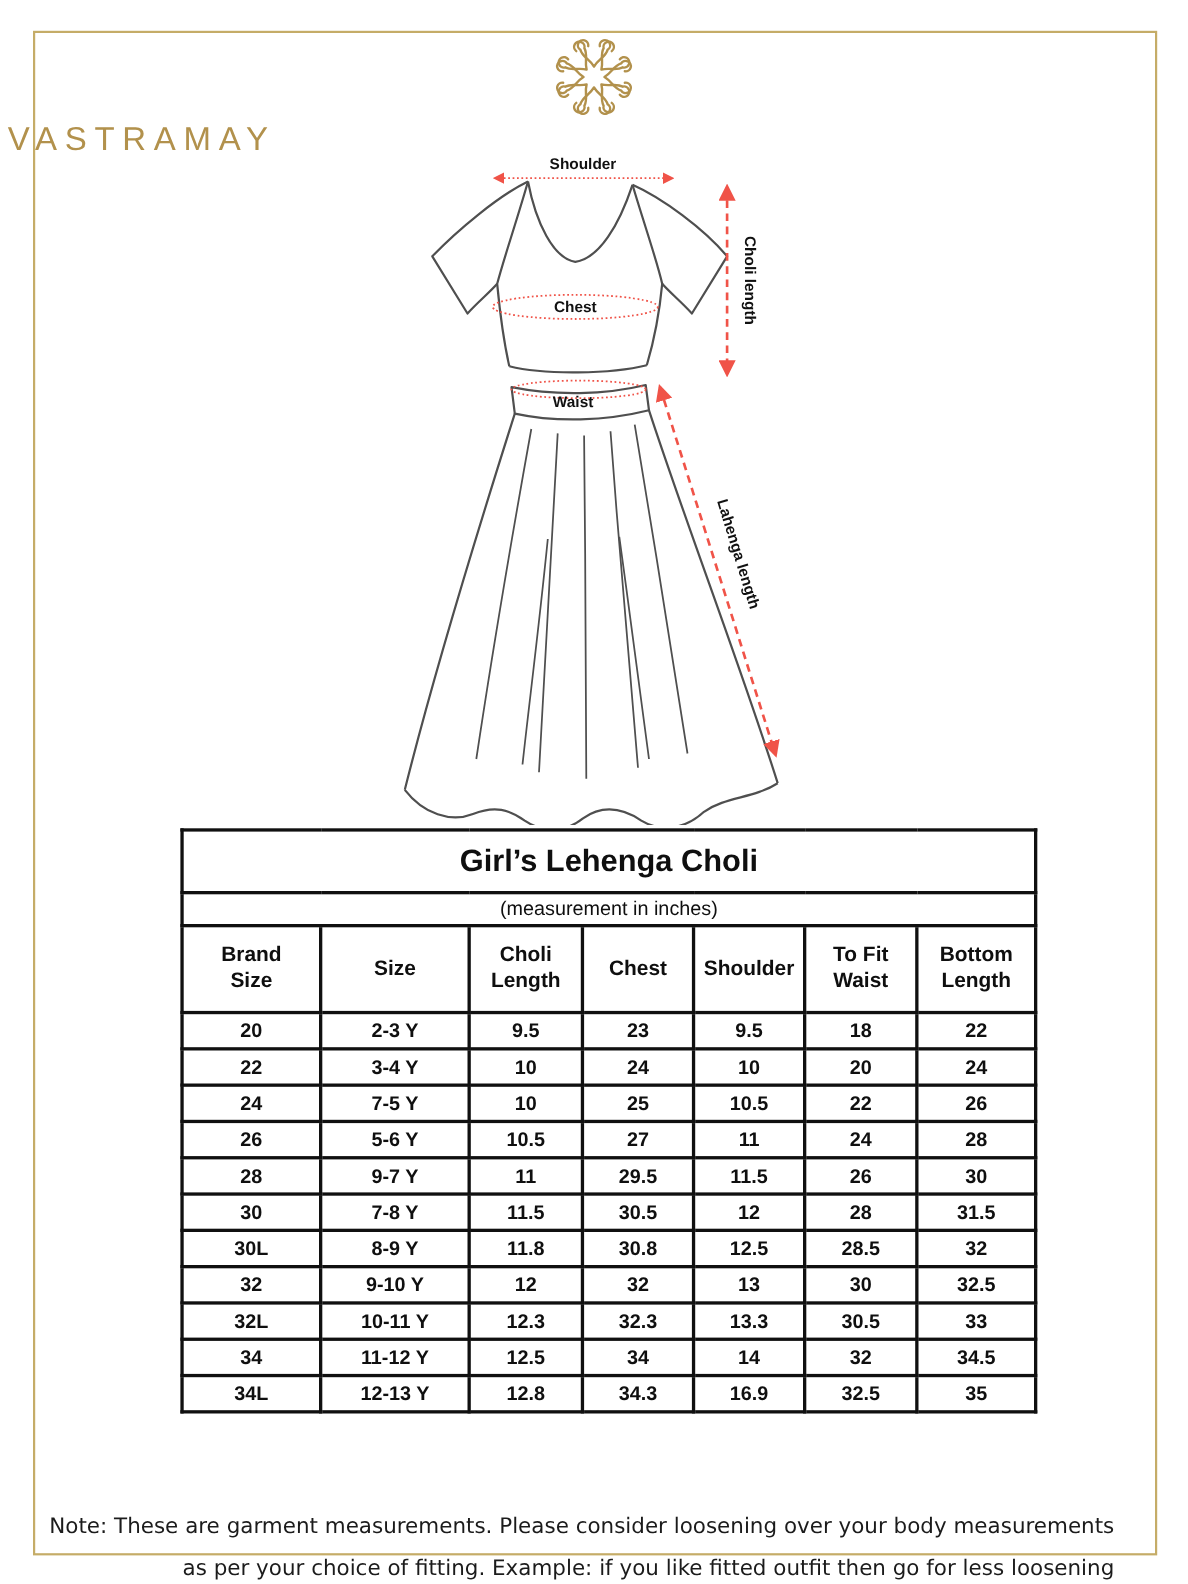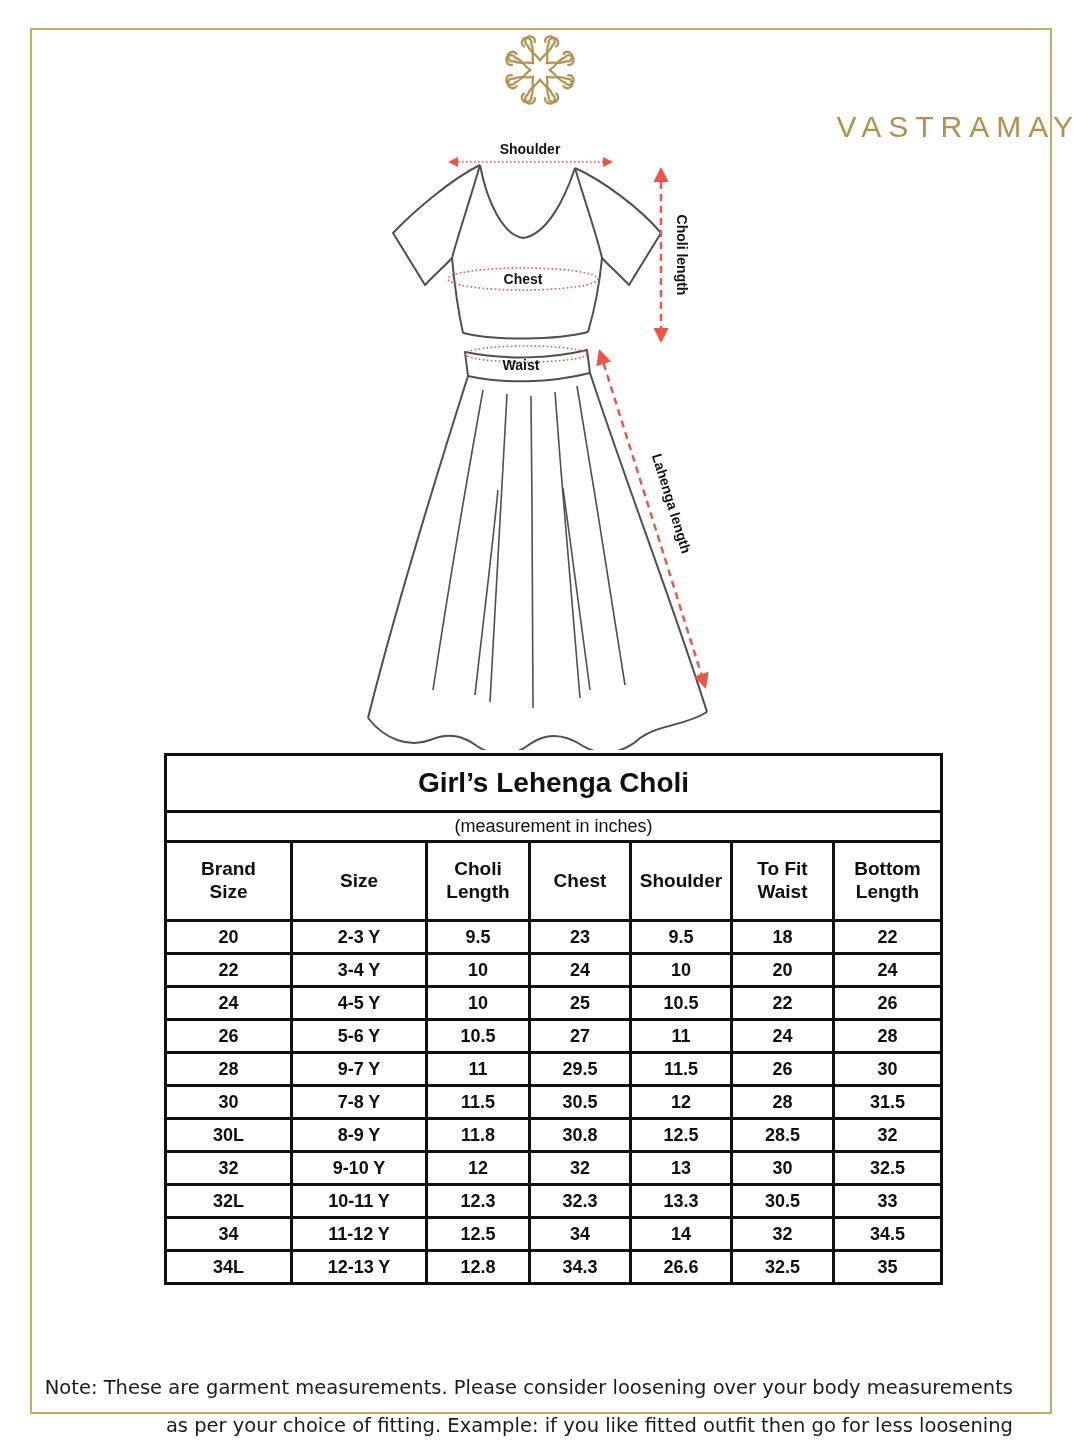--- a/index.html
+++ b/index.html
@@ -19,21 +19,21 @@
     position: absolute;
     left: 30px; top: 28px;
     width: 1018px; height: 1382px;
     border: 2px solid var(--frame-gold, #c5ac67);
     pointer-events: none;
   }
   
   .brand-header {
     position: absolute;
     left: 0; right: 0; top: 32px;
-    text-align: right;
+    text-align: left;
   }
   .emblem { display: block; margin: 0 auto; }
   .emblem path { stroke: var(--brand-gold, #b2914c); fill: none; stroke-width: 2.3; stroke-linecap: round; }
   .wordmark {
     margin-top: 2px;
     font-size: 30px;
     font-weight: 400;
     letter-spacing: 7px;
     padding-left: 7px;
     color: var(--brand-gold, #b2914c);
@@ -220,21 +220,21 @@
     <td>3-4 Y</td>
     <td>10</td>
     <td>24</td>
     <td>10</td>
     <td>20</td>
     <td>24</td>
   </tr>
 
   <tr>
     <td>24</td>
-    <td>4-5 Y</td>
+    <td>7-5 Y</td>
     <td>10</td>
     <td>25</td>
     <td>10.5</td>
     <td>22</td>
     <td>26</td>
   </tr>
 
   <tr>
     <td>26</td>
     <td>5-6 Y</td>
@@ -303,21 +303,21 @@
     <td>14</td>
     <td>32</td>
     <td>34.5</td>
   </tr>
 
   <tr>
     <td>34L</td>
     <td>12-13 Y</td>
     <td>12.8</td>
     <td>34.3</td>
-    <td>26.6</td>
+    <td>16.9</td>
     <td>32.5</td>
     <td>35</td>
   </tr>
 </tbody>
   </table>
 
   <div class="note">
     <div>Note: These are garment measurements. Please consider loosening over your body measurements</div>
     <div>as per your choice of fitting. Example: if you like fitted outfit then go for less loosening</div>
   </div>

